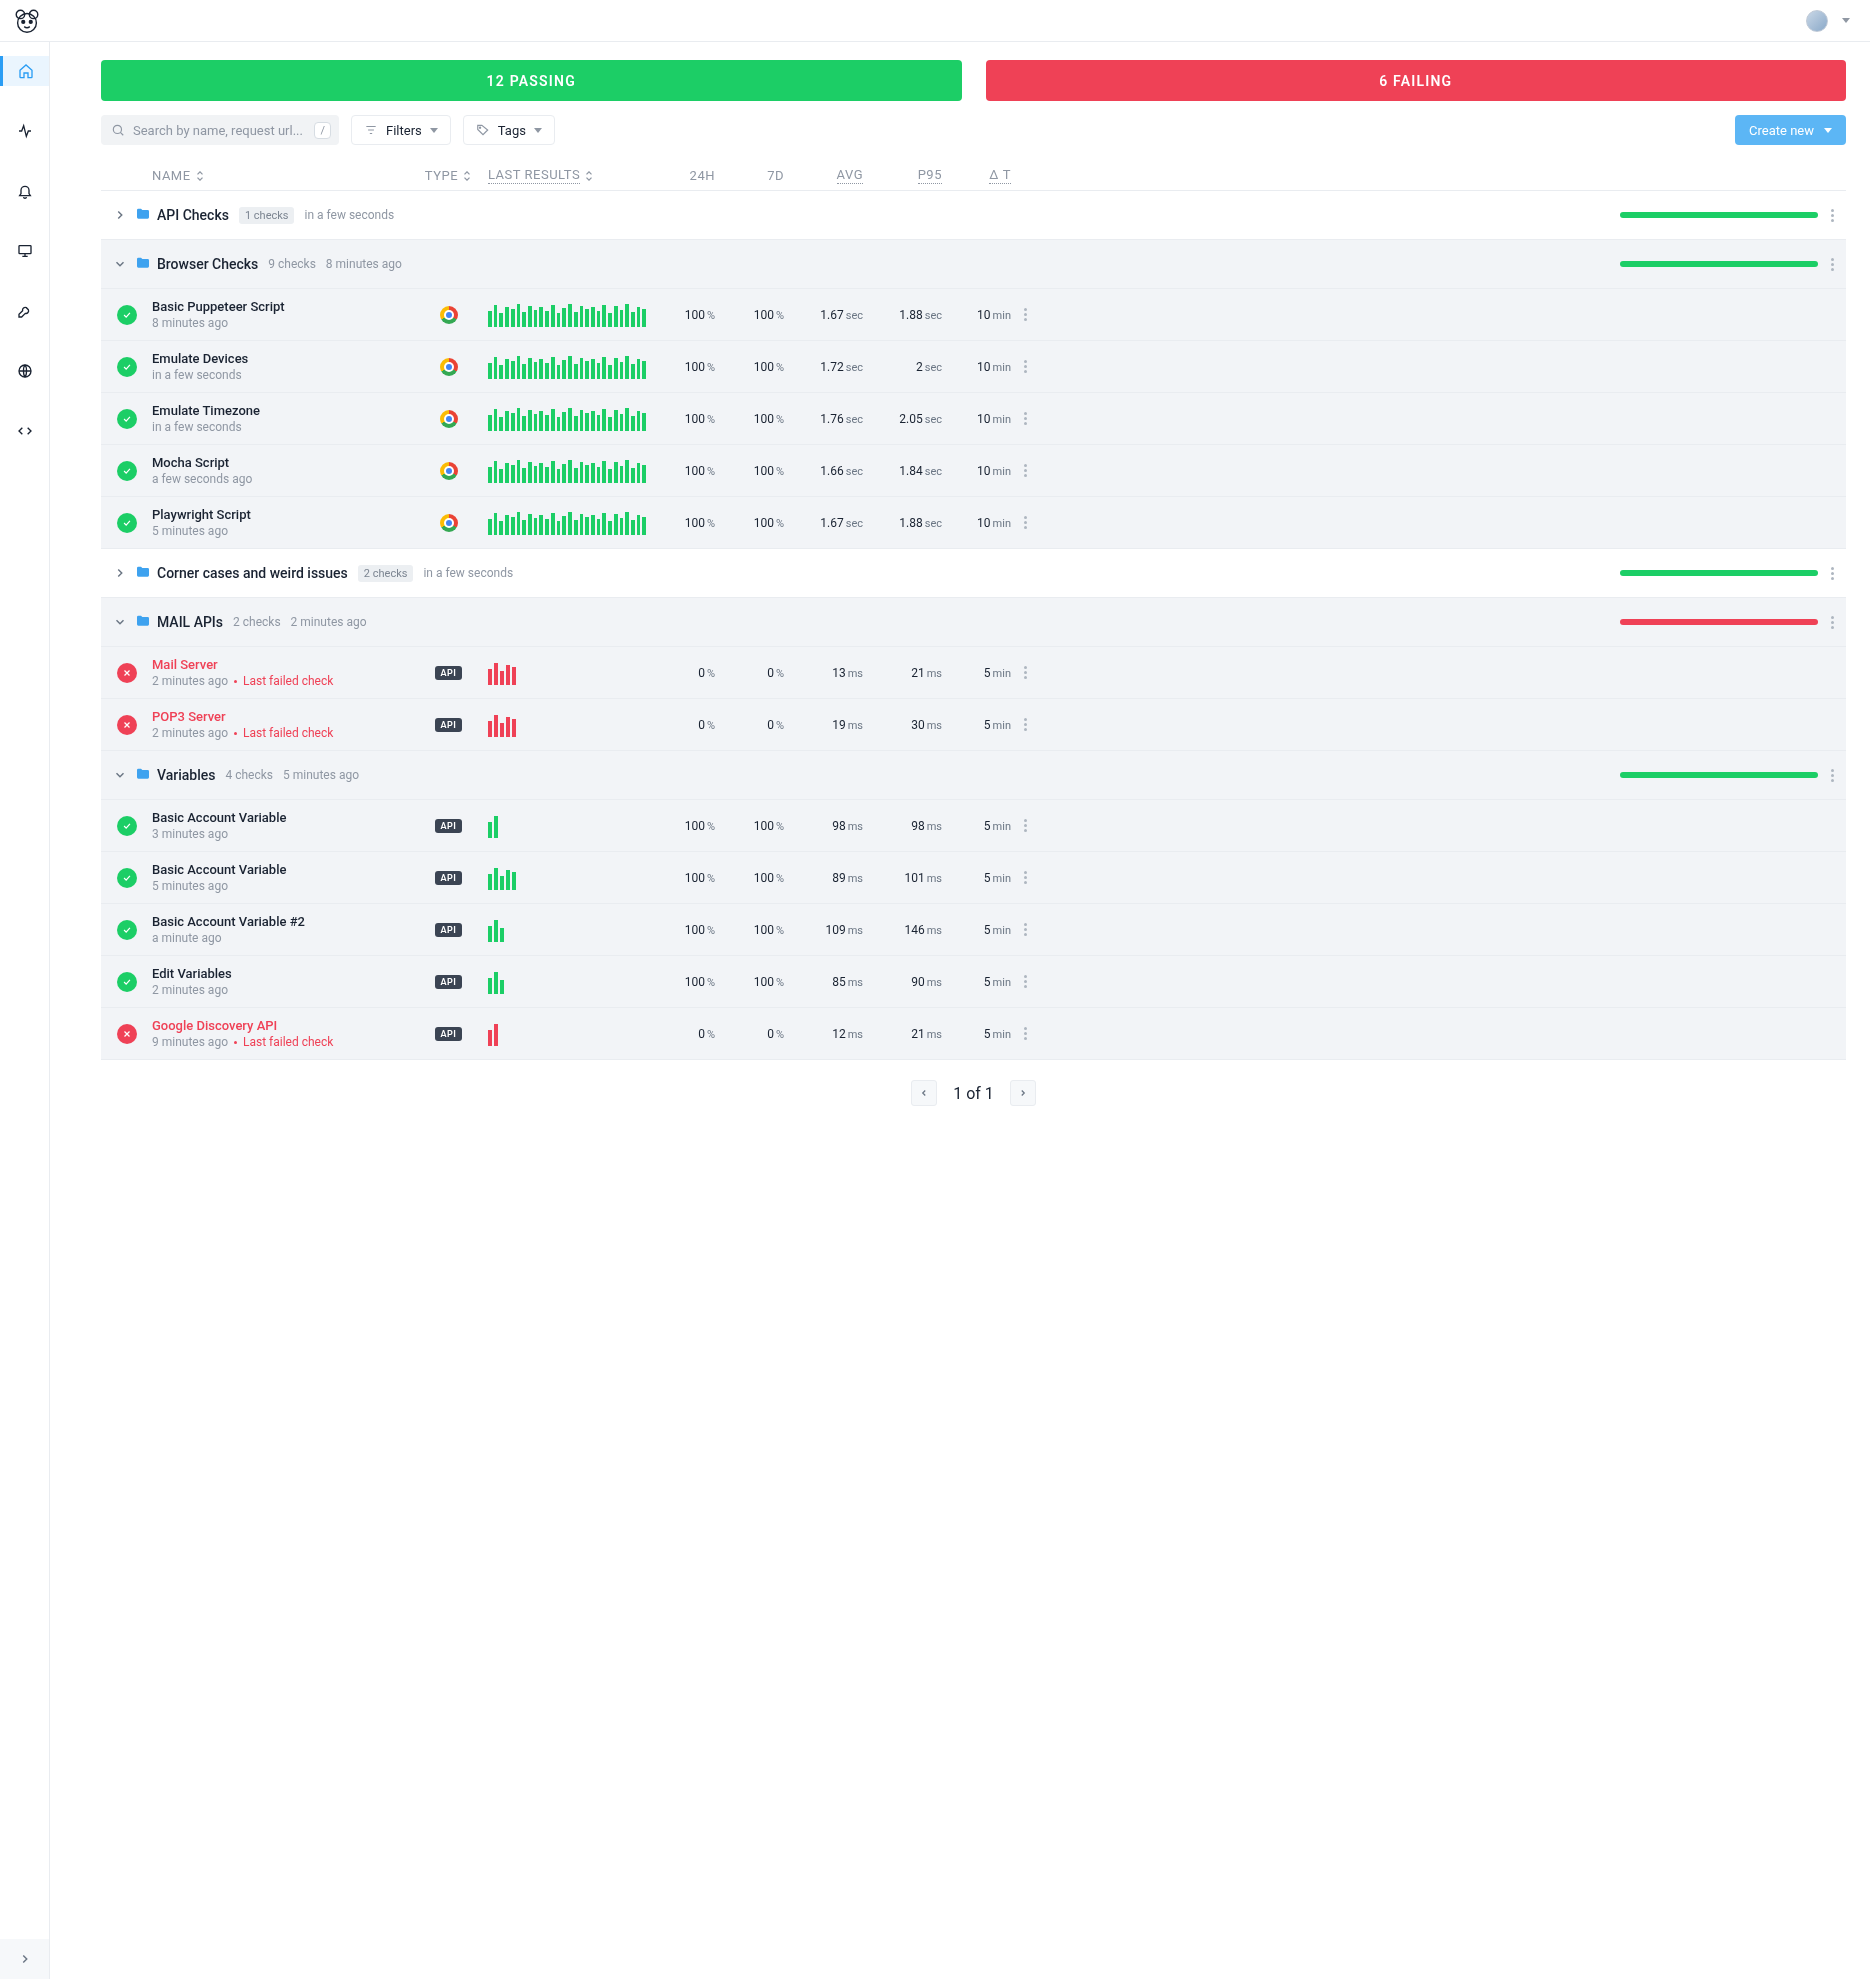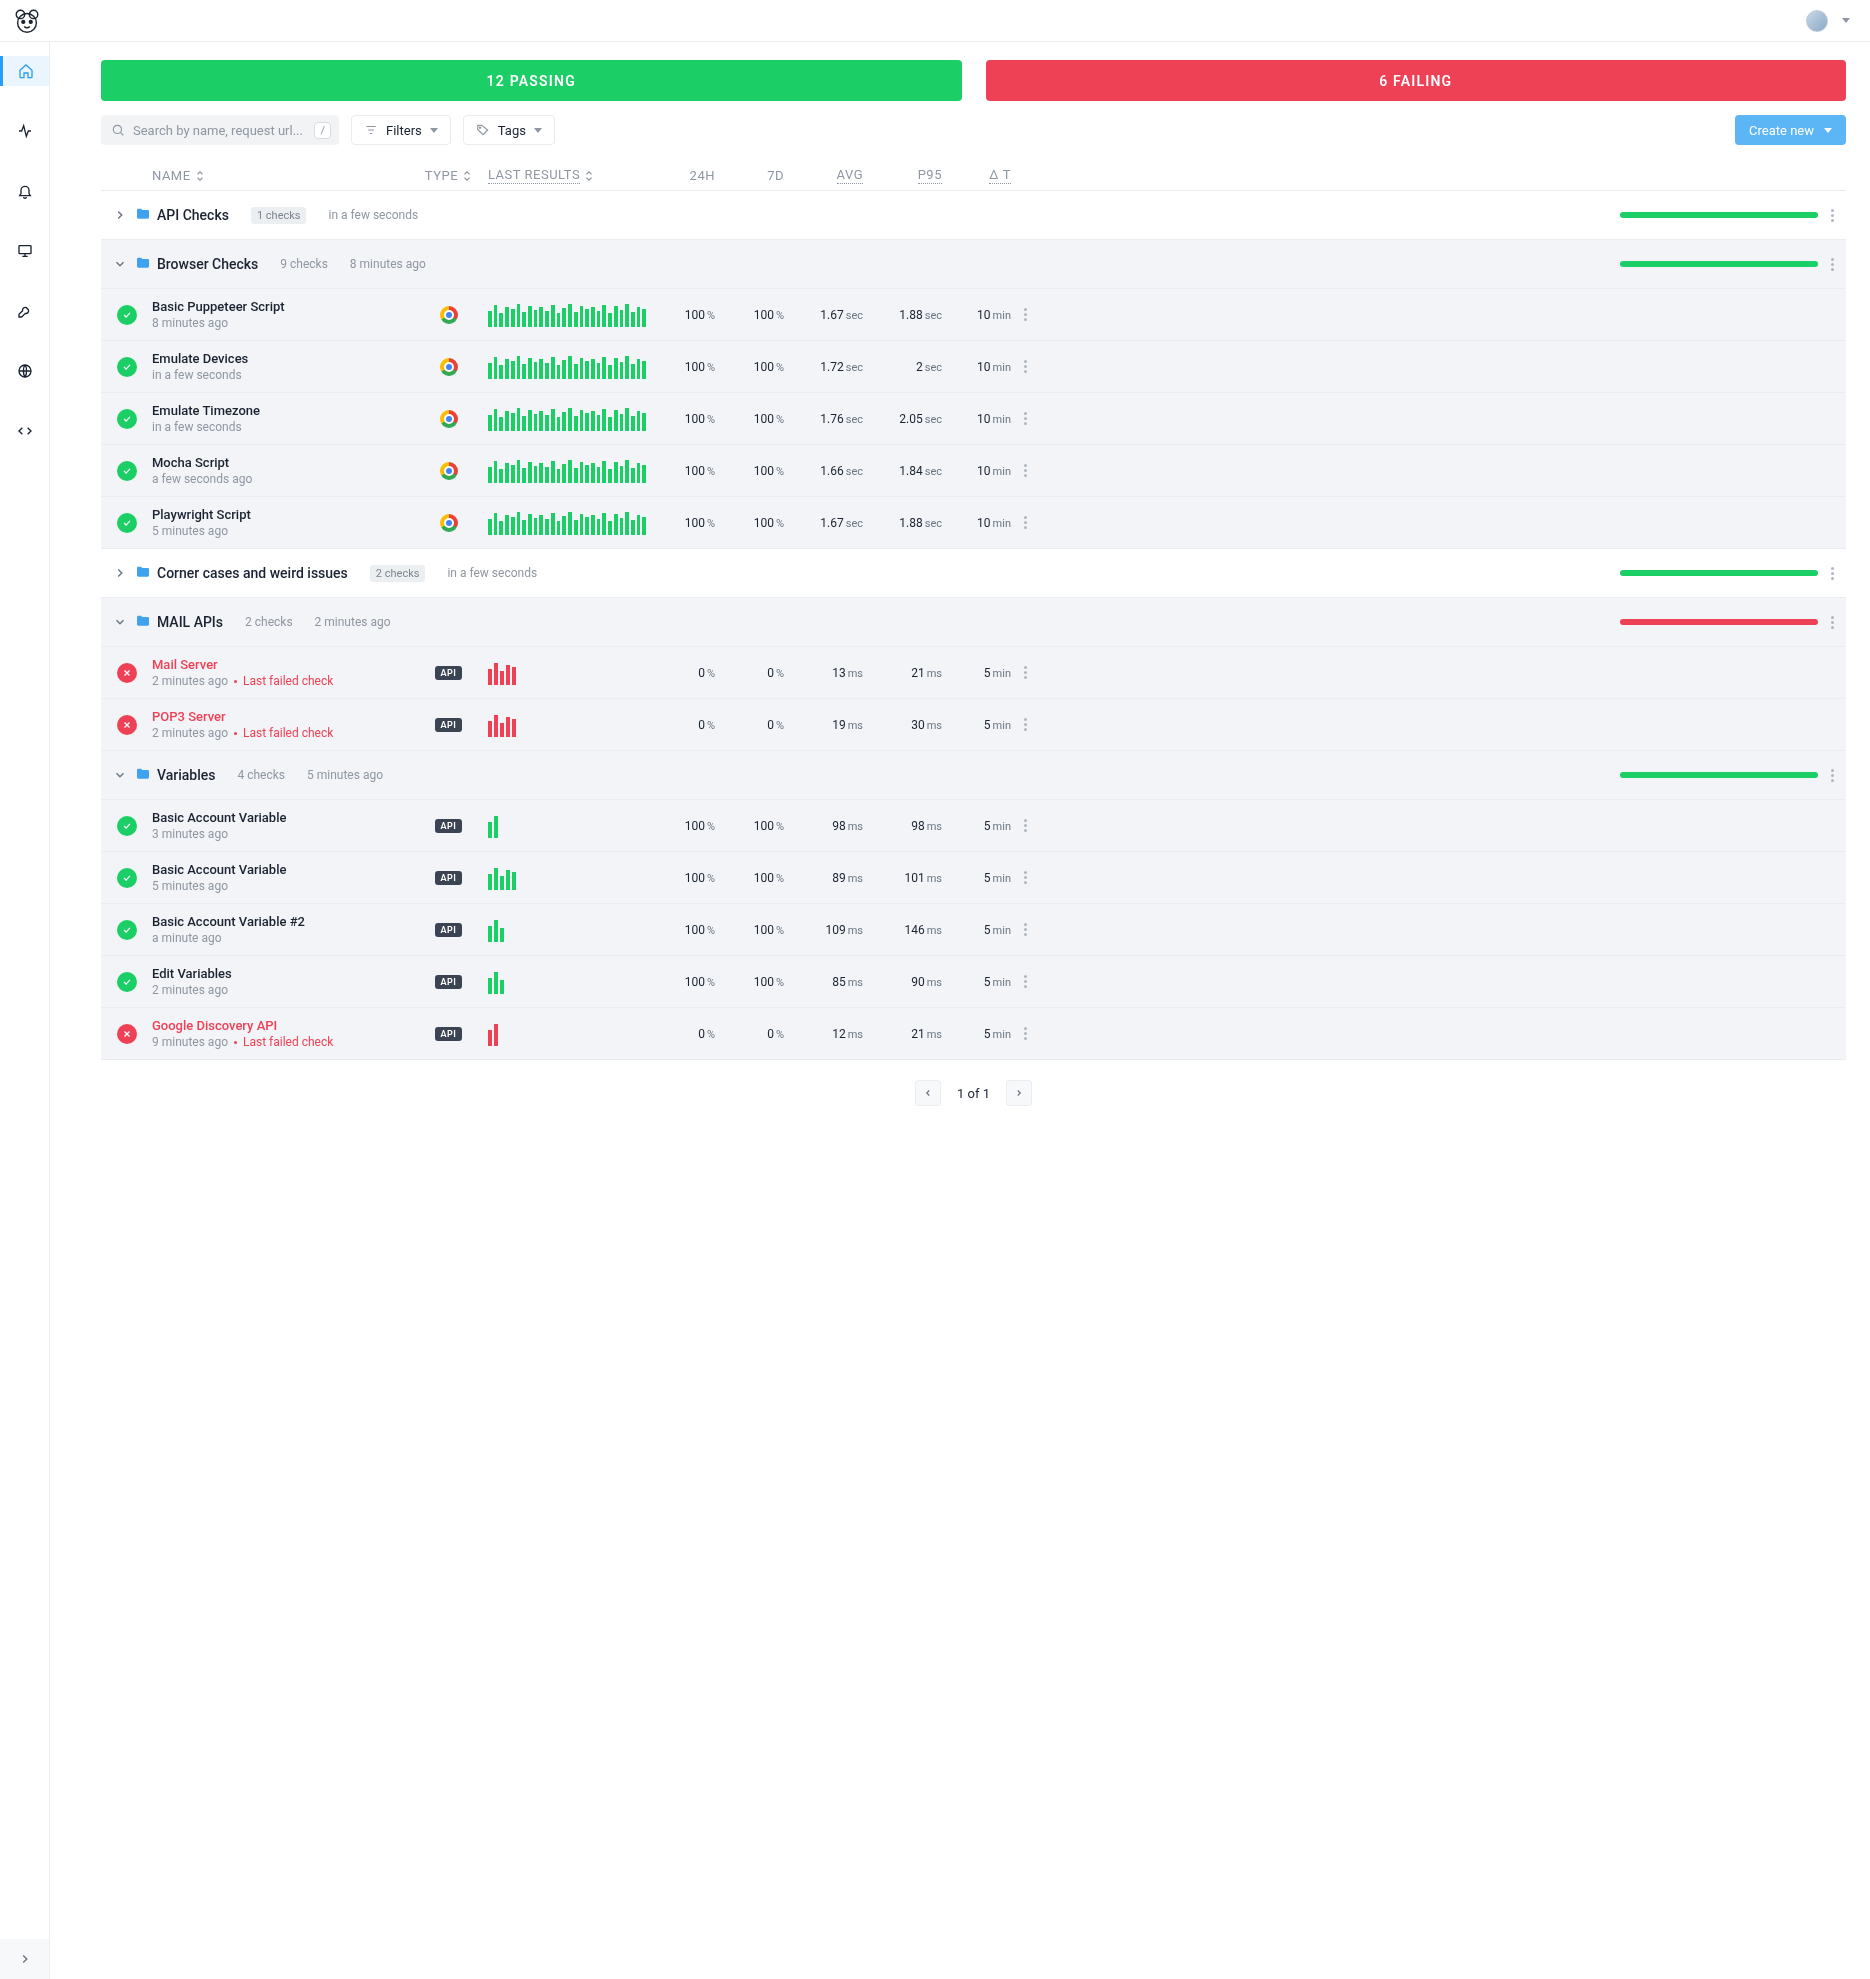--- a/index.html
+++ b/index.html
@@ -55,21 +55,21 @@
   .hdr{display:grid;grid-template-columns:51px 257px 79px 158px 69px 69px 79px 79px 69px 28px;align-items:center;font-size:13px;letter-spacing:0.5px;color:var(--muted);padding:6px 0;border-bottom:1px solid var(--border);}
   .hdr .c{display:flex;align-items:center;gap:4px;}
   .hdr .sort svg{width:10px;height:10px;}
   .hdr .und{border-bottom:1px dotted var(--muted);padding-bottom:1px;}
   .num{justify-content:flex-end;text-align:right;}
   
   .group{display:grid;grid-template-columns:30px 22px 1fr 198px 28px;align-items:center;height:49px;padding:0 0 0 4px;border-bottom:1px solid var(--border);font-size:14px;}
   .group.shaded{background:var(--group-bg);}
   .group .expand{cursor:pointer;display:flex;justify-content:center;color:#6b7684;}
   .group .folder svg{width:16px;height:16px;color:#3ea2ef;}
-  .group .title{display:flex;align-items:center;gap:22px;}
+  .group .title{display:flex;align-items:center;gap:10px;}
   .group .title .name{font-weight:500;color:var(--text);}
   .group .title .badge{background:#eceff2;color:#7c8591;font-size:11px;padding:2px 6px;border-radius:3px;}
   .group .title .time{color:var(--muted);font-size:12px;}
   .bar{height:6px;border-radius:3px;width:100%;}
   .bar.green{background:#1cce66;}
   .bar.red{background:var(--red);}
   .kebab{display:flex;flex-direction:column;gap:2px;align-items:center;justify-content:center;cursor:pointer;color:#aeb6c0;padding:6px;}
   .kebab span{width:3px;height:3px;background:currentColor;border-radius:50%;}
   
   .check{display:grid;grid-template-columns:51px 257px 79px 158px 69px 69px 79px 79px 69px 28px;align-items:center;padding:10px 0;border-bottom:1px solid var(--border);font-size:13px;}
@@ -90,21 +90,21 @@
   .type .browser::after{content:"";position:absolute;inset:4px;background:#fff;border-radius:50%;}
   .type .browser::before{content:"";position:absolute;inset:6px;background:#4285f4;border-radius:50%;z-index:1;}
   .spark{display:flex;align-items:flex-end;gap:2px;height:24px;}
   .spark .b{width:4px;background:#1cce66;}
   .spark .b.red{background:var(--red);}
   .cell-num{text-align:right;color:var(--text);font-size:12px;}
   .cell-num .unit{font-size:11px;color:#6b7684;margin-left:2px;}
   
   .pagination{display:flex;justify-content:center;align-items:center;gap:16px;margin-top:20px;}
   .pagination .pg-btn{width:26px;height:26px;border:1px solid var(--border);background:#f6f8fa;border-radius:3px;display:flex;align-items:center;justify-content:center;cursor:pointer;color:#6b7684;}
-  .pagination .pg-text{font-size:13px;color:var(--text);}
+  .pagination .pg-text{font-size:16px;color:var(--text);}
 </style>
 </head>
 <body>
 
 <div class="topbar">
   <div class="logo">
     <svg viewBox="0 0 64 64" fill="none" stroke="#1a2332" stroke-width="3">
       <circle cx="32" cy="36" r="20"></circle>
       <circle cx="18" cy="18" r="9"></circle>
         <circle cx="46" cy="18" r="9"></circle>

